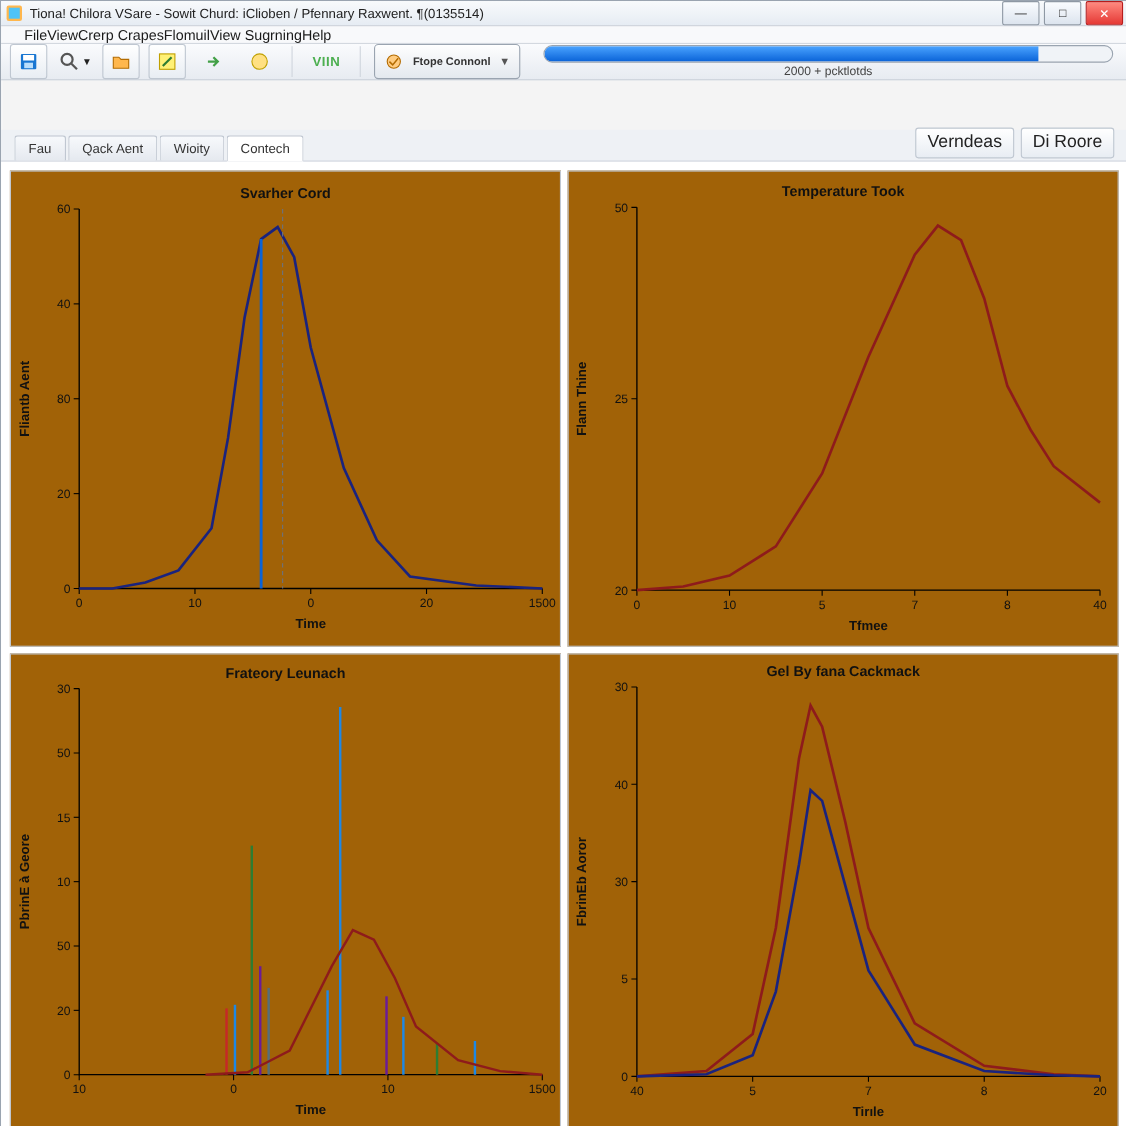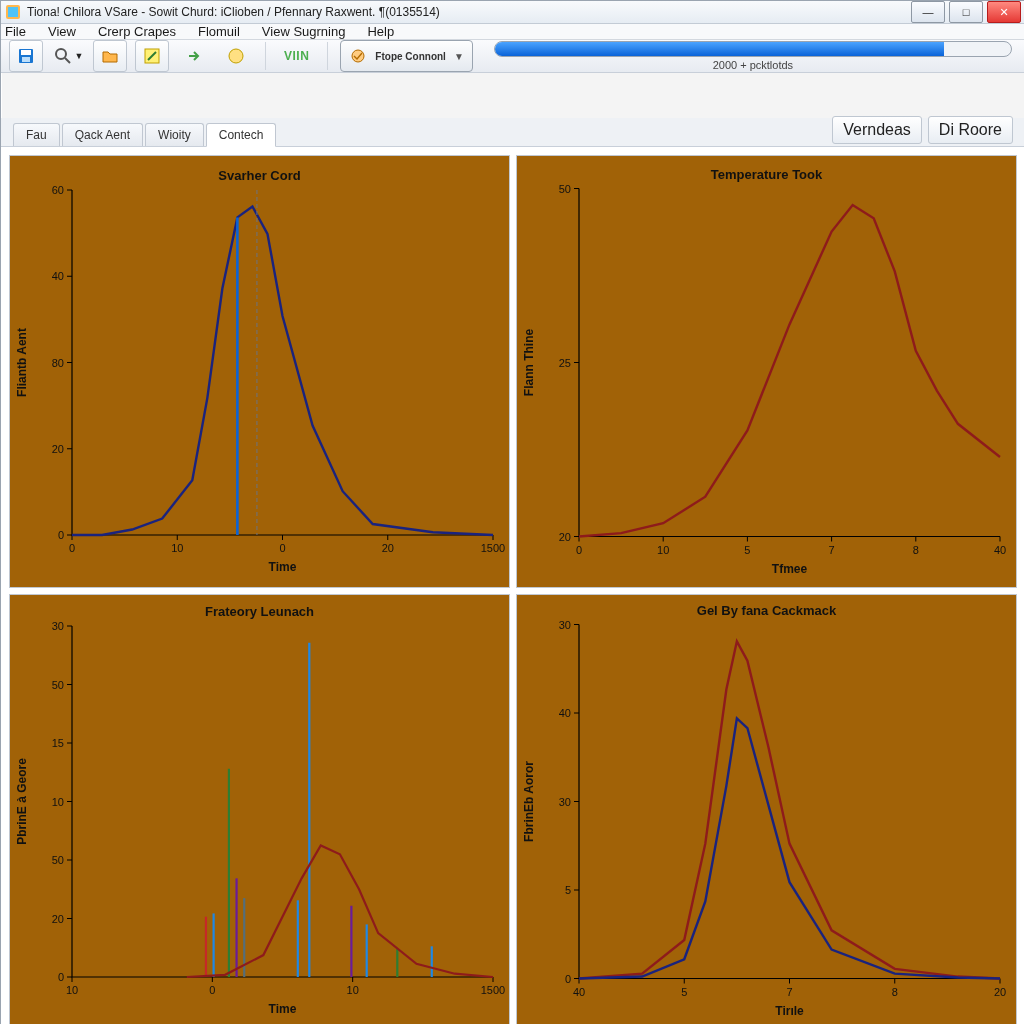--- a/index.html
+++ b/index.html
@@ -11,21 +11,21 @@
             border-bottom:1px solid #c3cbd5;display:flex;align-items:center;padding:0 4px;}
   .titlebar .app-icon{width:16px;height:16px;margin-right:6px;}
   .titlebar .title-text{flex:1;font-size:12px;color:#222;}
   .winbtns{display:flex;gap:4px;}
   .winbtn{width:32px;height:20px;border:1px solid #8e98a4;border-radius:2px;
           background:linear-gradient(#fafcff,#dce4ee);display:flex;align-items:center;
           justify-content:center;font-size:11px;}
   .winbtn.close{background:linear-gradient(#ff8a80,#e53935);border-color:#b71c1c;color:#fff;}
   
   .menubar{height:26px;background:#f8f9fb;border-bottom:1px solid #d3d8df;
-           display:flex;align-items:center;padding:0 4px;gap:22px;}
+           display:flex;align-items:center;padding:0 21px;}
   .menubar .menu-item{font-size:13px;color:#1a1a1a;cursor:default;}
   
   .toolbar{height:44px;background:linear-gradient(#fafbfd,#e7ebf1);
            border-bottom:1px solid #c8cfd9;display:flex;align-items:center;padding:0 8px;gap:8px;}
   .tbtn{width:32px;height:30px;border:1px solid #bfc7d1;border-radius:3px;
         background:linear-gradient(#ffffff,#e8edf3);display:flex;align-items:center;
         justify-content:center;}
   .tbtn.flat{border-color:transparent;background:transparent;}
   .toolbar .sep{width:1px;height:28px;background:#cfd5dd;margin:0 4px;}
   .viln{color:#4caf50;font-weight:bold;letter-spacing:.5px;font-size:12px;padding:0 6px;}

